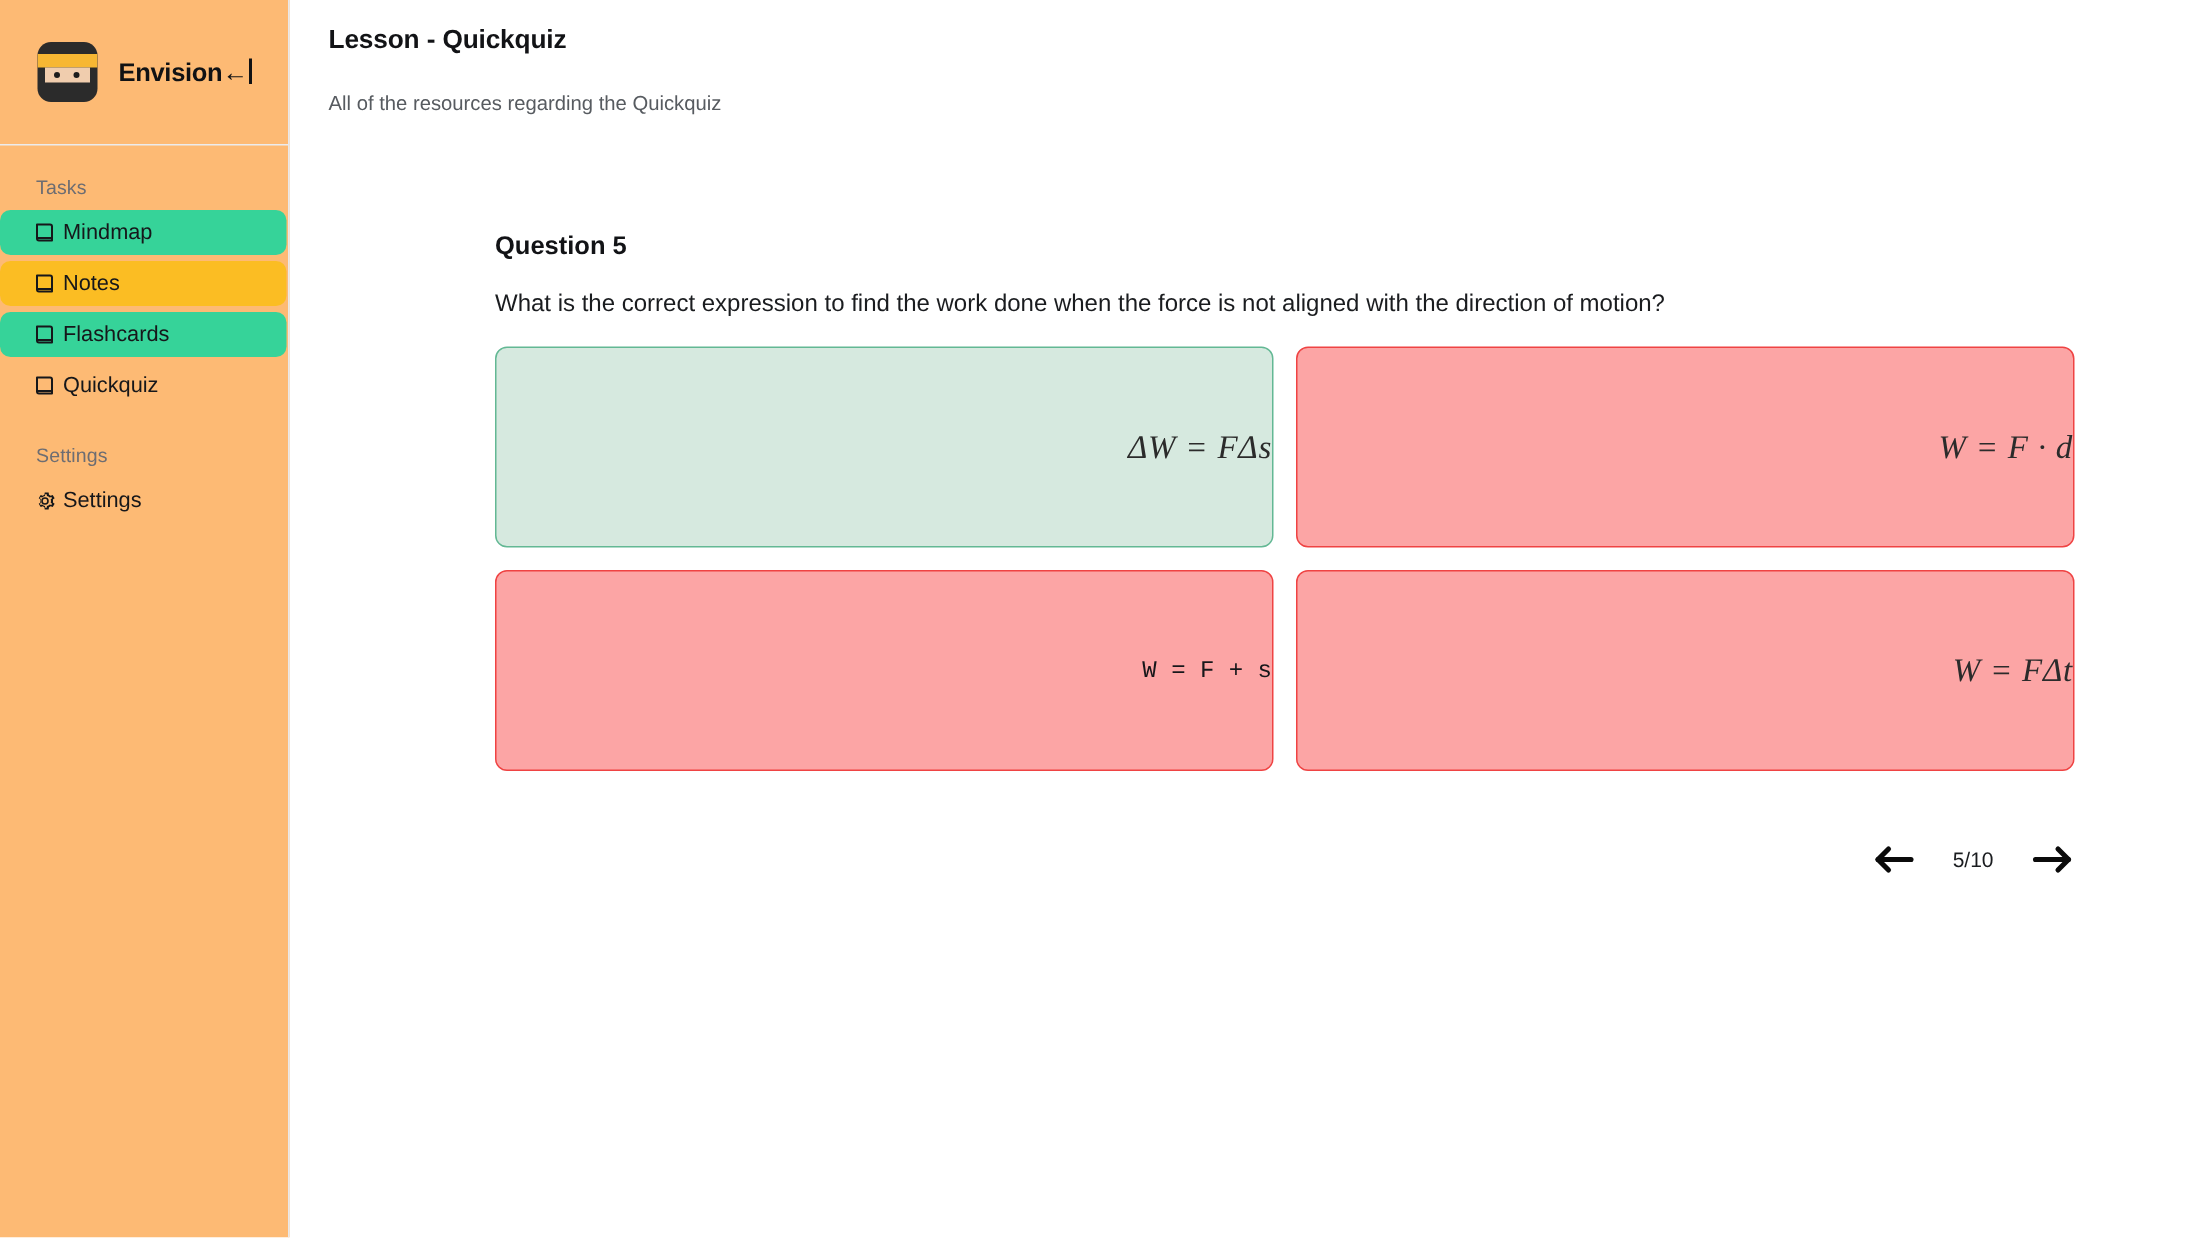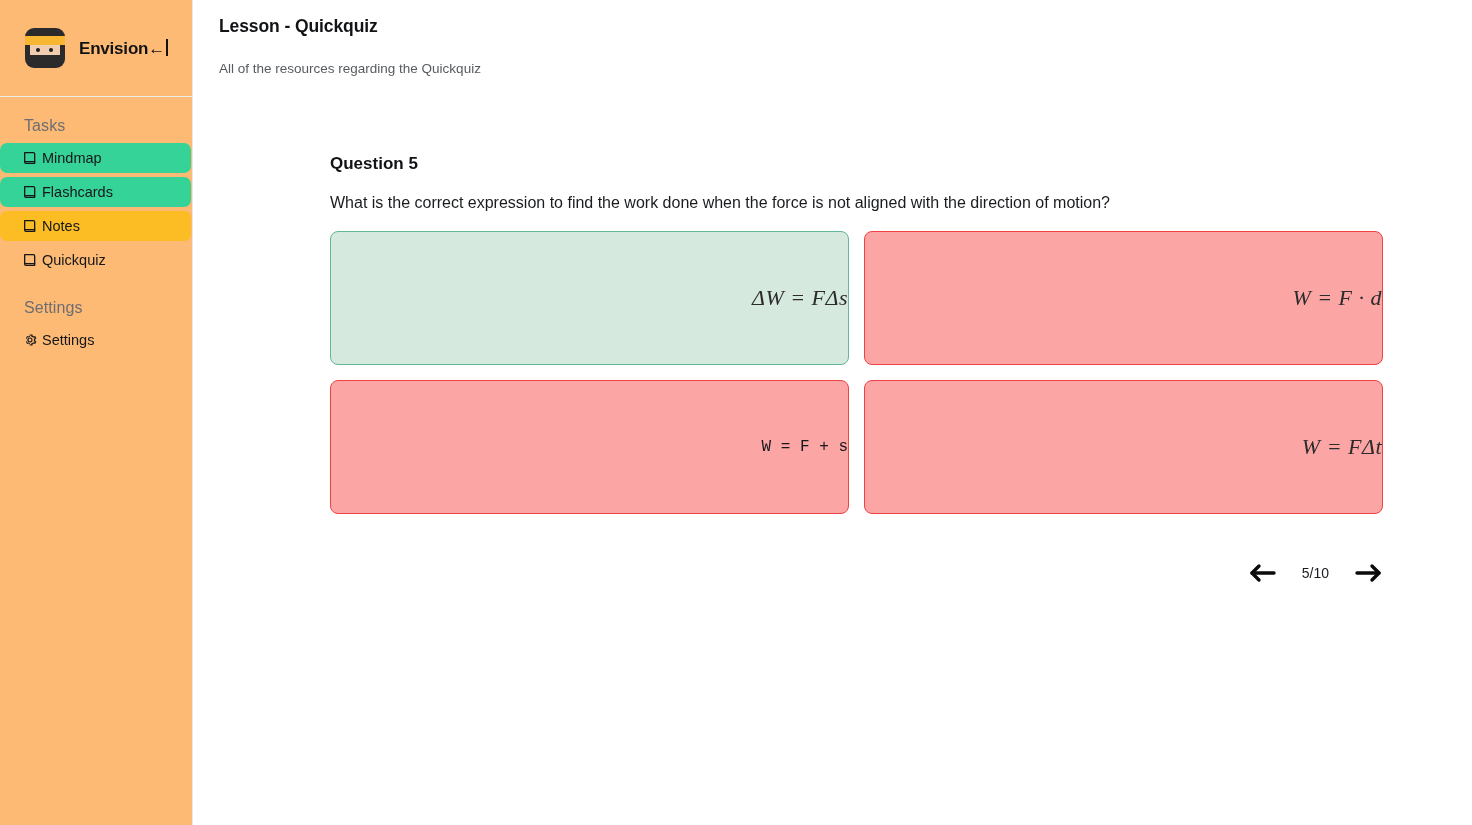--- a/index.html
+++ b/index.html
@@ -54,21 +54,21 @@
     display: flex; align-items: baseline;
   }
   .caret {
     display: inline-block; width: 2px; height: 17px;
     background: #111214; margin-left: 1px;
     transform: translateY(2px);
   }
 
   .nav { padding: 0 0 0 0; }
   .section-label {
-    font-size: 16px; color: #6d6d72;
+    font-size: 13px; color: #6d6d72;
     padding: 20px 0 8px 24px;
     letter-spacing: 0.1px;
   }
   .nav-item {
     display: flex; align-items: center; gap: 4px;
     height: 30px;
     margin: 0 1px 4px 0;
     padding-left: 22px;
     border-radius: 7px;
     font-size: 14.5px; color: #16171a;
@@ -185,38 +185,38 @@
       <div class="nav-item green">
         <span>
           <svg class="icon-svg" viewBox="0 0 24 24" fill="none" stroke="#16171a" stroke-width="2" stroke-linecap="round" stroke-linejoin="round">
             <path d="M4 4h13a2 2 0 0 1 2 2v14H6a2 2 0 0 1-2-2z"></path>
               <path d="M4 17.5h15"></path>
           </svg>
         </span>
         <span class="label">Mindmap</span>
       </div>
 
+      <div class="nav-item yellow">
+        <span>
+          <svg class="icon-svg" viewBox="0 0 24 24" fill="none" stroke="#16171a" stroke-width="2" stroke-linecap="round" stroke-linejoin="round">
+            <path d="M4 4h13a2 2 0 0 1 2 2v14H6a2 2 0 0 1-2-2z"></path>
+              <path d="M4 17.5h15"></path>
+          </svg>
+        </span>
+        <span class="label">Notes</span>
+      </div>
+
       <div class="nav-item green">
         <span>
           <svg class="icon-svg" viewBox="0 0 24 24" fill="none" stroke="#16171a" stroke-width="2" stroke-linecap="round" stroke-linejoin="round">
             <path d="M4 4h13a2 2 0 0 1 2 2v14H6a2 2 0 0 1-2-2z"></path>
               <path d="M4 17.5h15"></path>
           </svg>
         </span>
         <span class="label">Flashcards</span>
-      </div>
-
-      <div class="nav-item yellow">
-        <span>
-          <svg class="icon-svg" viewBox="0 0 24 24" fill="none" stroke="#16171a" stroke-width="2" stroke-linecap="round" stroke-linejoin="round">
-            <path d="M4 4h13a2 2 0 0 1 2 2v14H6a2 2 0 0 1-2-2z"></path>
-              <path d="M4 17.5h15"></path>
-          </svg>
-        </span>
-        <span class="label">Notes</span>
       </div>
 
       <div class="nav-item plain">
         <span>
           <svg class="icon-svg" viewBox="0 0 24 24" fill="none" stroke="#16171a" stroke-width="2" stroke-linecap="round" stroke-linejoin="round">
             <path d="M4 4h13a2 2 0 0 1 2 2v14H6a2 2 0 0 1-2-2z"></path>
               <path d="M4 17.5h15"></path>
           </svg>
         </span>
         <span class="label">Quickquiz</span>

